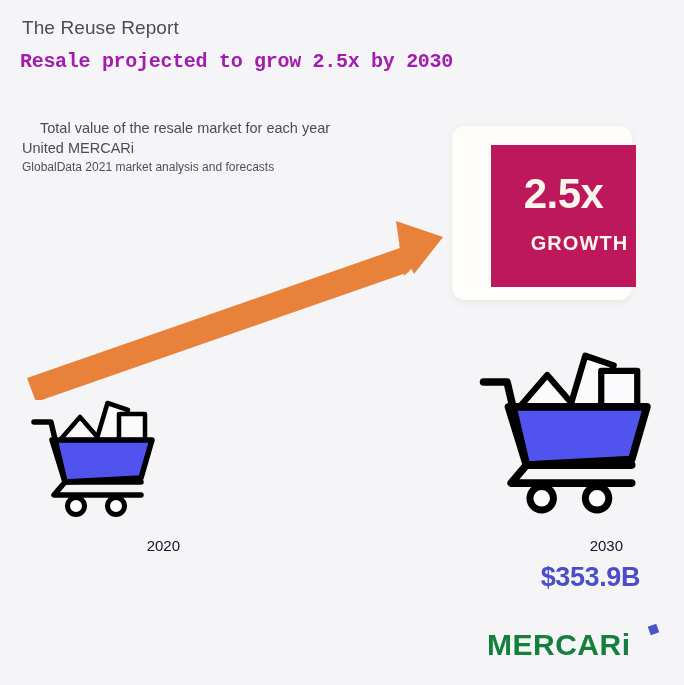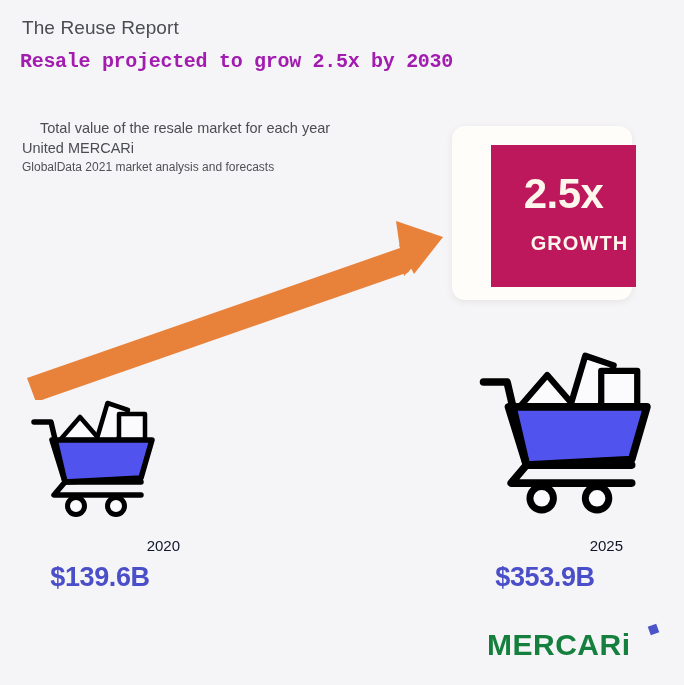--- a/index.html
+++ b/index.html
@@ -161,21 +161,21 @@
     font-size: 27px;
     font-weight: bold;
     color: #4a4ec8;
     text-align: center;
     letter-spacing: -0.4px;
     white-space: nowrap;
   }
   .year-2020 { left: 20px;  top: 537px; width: 160px; }
   .value-2020 { left: 5px;  top: 562px; width: 190px; }
   .year-2030 { left: 468px; top: 537px; width: 155px; }
-  .value-2030 { left: 450px;top: 562px; width: 190px; }
+  .value-2030 { left: 450px;top: 562px; width: 190px; text-align: right; }
 
   
   .brand-logo {
     position: absolute;
     left: 487px;
     top: 625px;
     width: 172px;
     height: 38px;
   }
   .brand-wordmark {
@@ -250,23 +250,22 @@
       <rect x="178" y="44" width="52" height="52" fill="#fbfbfd" stroke="#000000" stroke-width="9" stroke-linejoin="round"></rect>
       <polygon points="44,96 244,96 222,172 70,180" fill="#5053ee" stroke="#000000" stroke-width="11" stroke-linejoin="round"></polygon>
       <path d="M8,60 L42,60 L70,180 L222,180" fill="none" stroke="#000000" stroke-width="11" stroke-linecap="round" stroke-linejoin="round"></path>
       <path d="M70,180 L48,206 L222,206" fill="none" stroke="#000000" stroke-width="11" stroke-linecap="round" stroke-linejoin="round"></path>
       <circle cx="92" cy="228" r="17" fill="#fbfbfd" stroke="#000000" stroke-width="10"></circle>
       <circle cx="172" cy="228" r="17" fill="#fbfbfd" stroke="#000000" stroke-width="10"></circle>
     </g>
   </svg>
 
   <div class="year-label year-2020">2020</div>
-  <div class="value-label value-2020">$139.6B</div>
-
-  <div class="year-label year-2030">2025</div>
+
+  <div class="year-label year-2030">2030</div>
   <div class="value-label value-2030">$353.9B</div>
 
   <div class="brand-logo">
     <div class="brand-wordmark">MERCARi</div>
     <div class="brand-dot"></div>
   </div>
 
 </div>
 
 </body></html>

